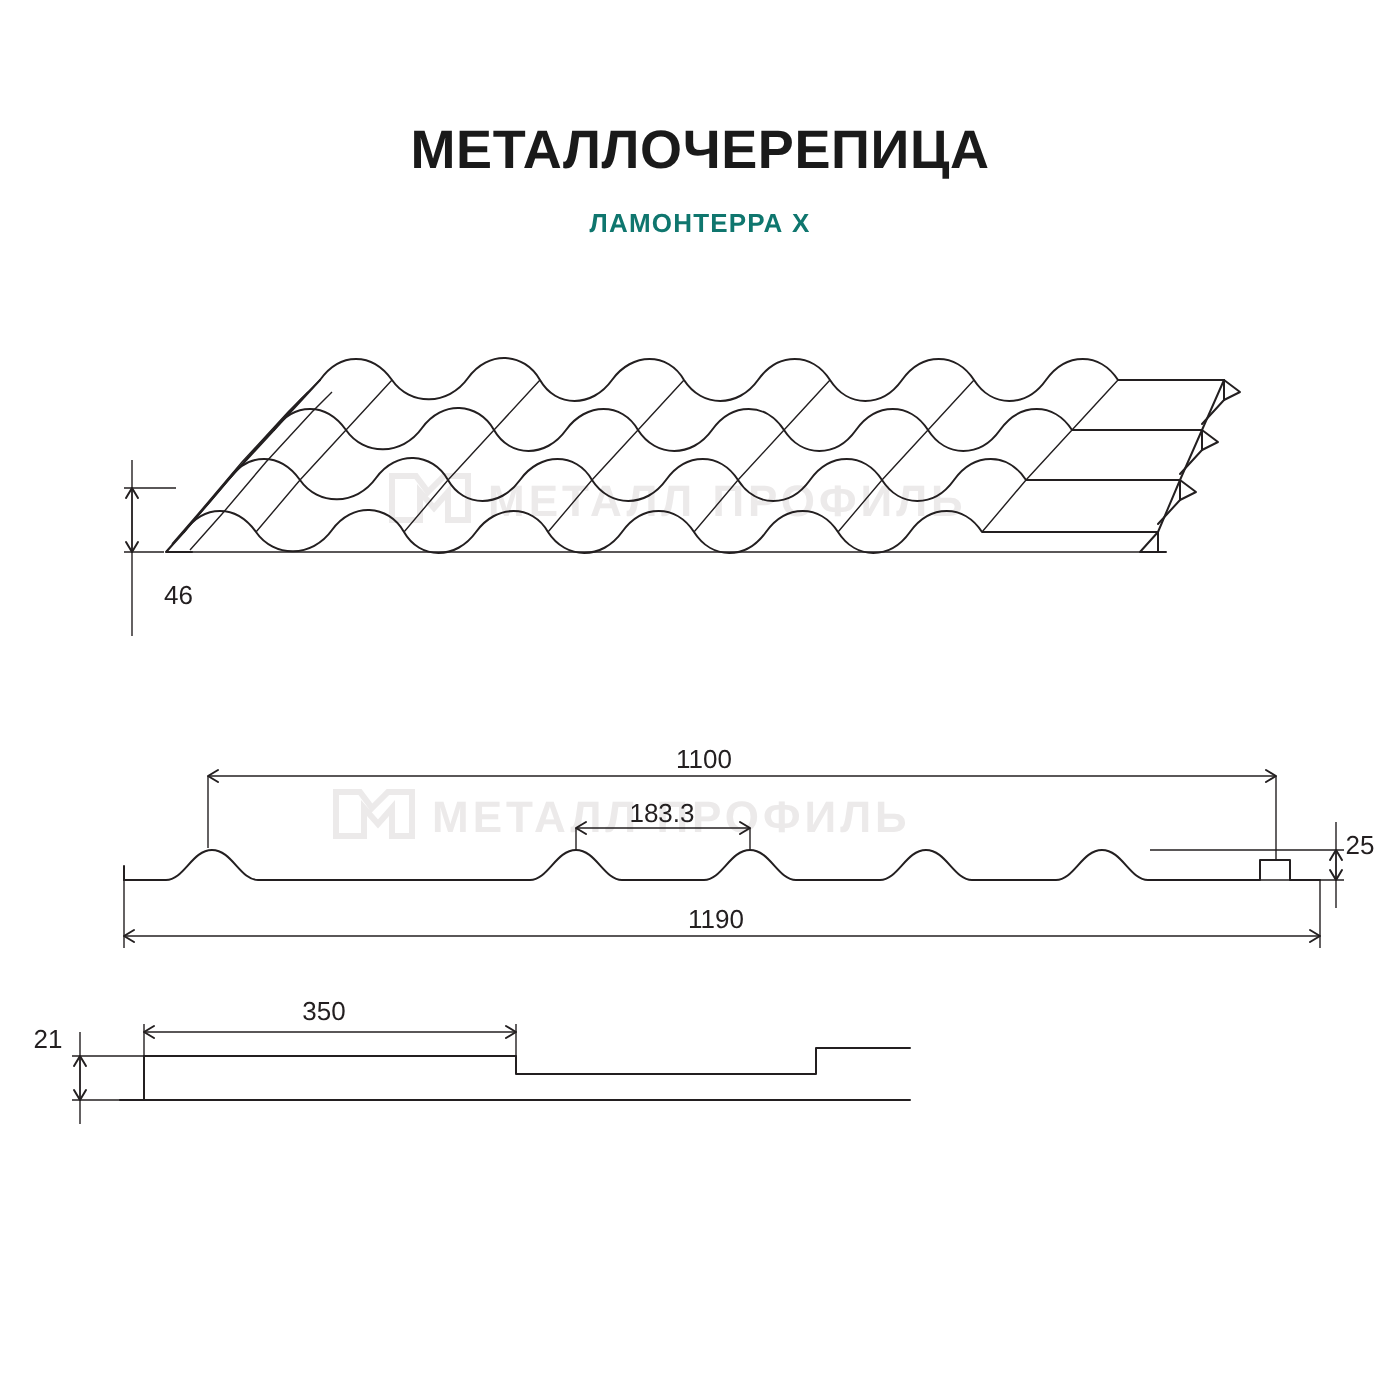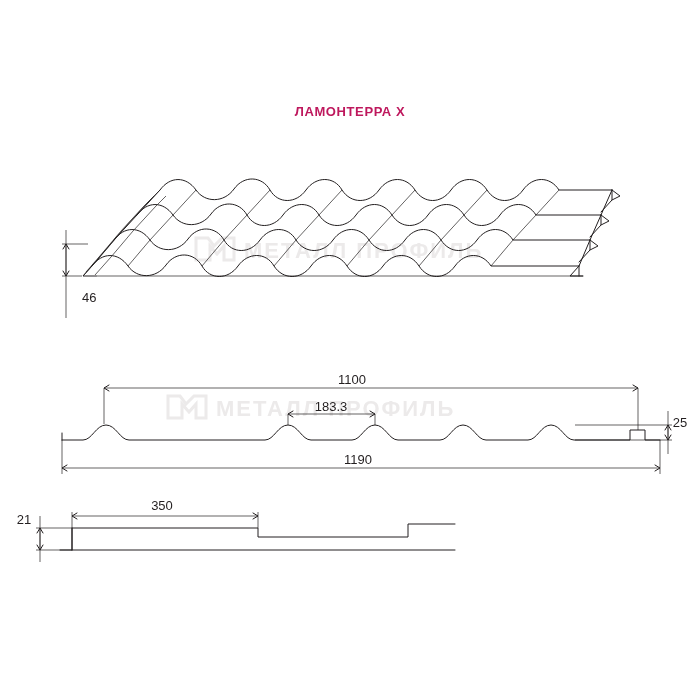--- a/index.html
+++ b/index.html
@@ -32,21 +32,21 @@
   }
   .subtitle {
     position: absolute;
     left: 0;
     right: 0;
     top: 104px;
     text-align: center;
     font-size: 13px;
     font-weight: bold;
     letter-spacing: 0.6px;
-    color: #be185d;
+    color: #0f766e;
   }
   svg.figure {
     position: absolute;
     left: 0;
     top: 0;
     width: 700px;
     height: 700px;
   }
   .ln {
     stroke: #231f20;
@@ -81,20 +81,21 @@
     fill: none;
     stroke: #eceaea;
     stroke-width: 3;
   }
 </style>
 </head>
 <body>
 
 <div id="root">
 
+  <div class="title">МЕТАЛЛОЧЕРЕПИЦА</div>
   <div class="subtitle">ЛАМОНТЕРРА X</div>
 
   <svg class="figure" viewBox="0 0 700 700">
 
     <g>
       <g transform="translate(196,232)">
         <path class="wmshape" d="M0 28 L0 6 L12 6 L18 14 L26 6 L38 6 L38 28 L28 28 L28 14 L21 22 L14 14 L14 28 Z"></path>
       </g>
       <text class="wm" x="244" y="258">МЕТАЛЛ ПРОФИЛЬ</text>
     </g>

